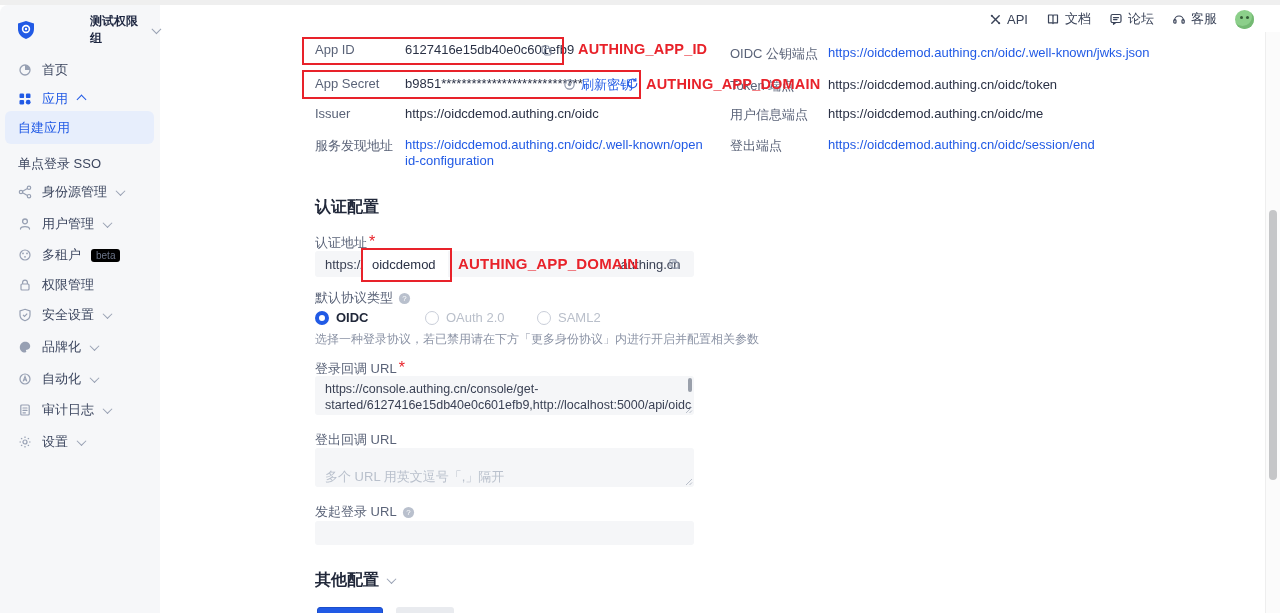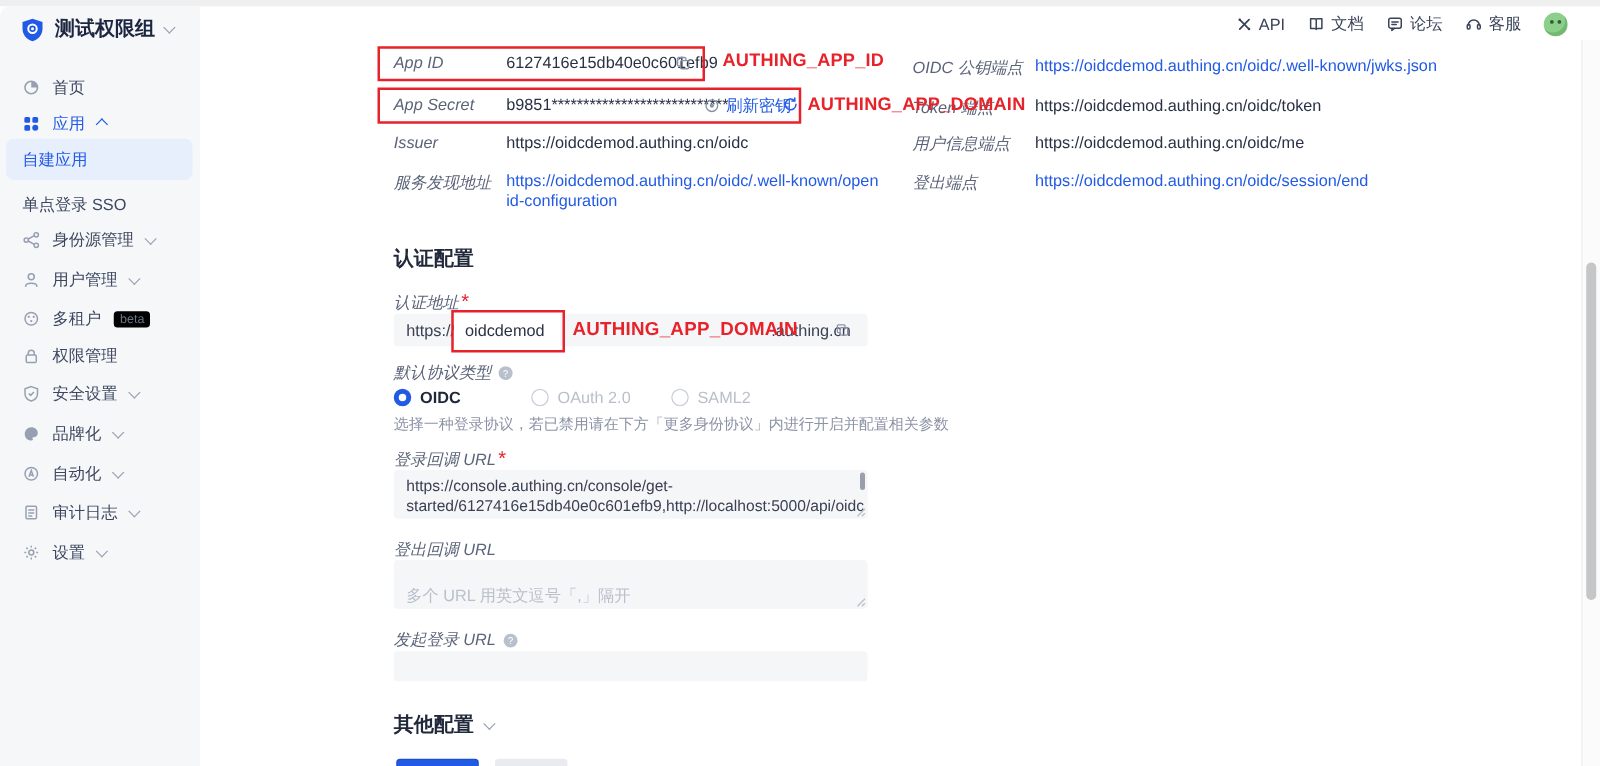--- a/index.html
+++ b/index.html
@@ -9,38 +9,38 @@
 
   
   .topbar{position:absolute;top:5px;right:26px;height:28px;display:flex;align-items:center;gap:18px;}
   .topbar .titem{display:flex;align-items:center;gap:5px;font-size:13px;color:#3a4358;cursor:pointer;}
   .avatar{width:19px;height:19px;border-radius:50%;background:#8ccf8a;position:relative;box-shadow:inset -2px -3px 0 #74b973;}
   .avatar:after{content:"";position:absolute;left:5px;top:6px;width:3px;height:3px;border-radius:50%;background:#355c36;box-shadow:6px 0 0 #355c36;}
 
   
   .sidebar{position:absolute;left:0;top:5px;width:160px;height:608px;background:#f6f7f9;border-top-left-radius:8px;}
   .logo-row{position:absolute;left:16px;top:8px;display:flex;align-items:center;gap:8px;}
-  .logo-text{font-size:16px;font-weight:bold;color:#1d2640;}
+  .logo-text{font-size:12px;font-weight:bold;color:#1d2640;margin-left:46px;}
   .sideitem{position:absolute;left:18px;display:flex;align-items:center;gap:10px;font-size:13px;color:#3c465f;height:20px;cursor:pointer;}
   .sideitem .lbl{white-space:nowrap;}
   .sideitem.active{color:#215ae5;}
   .subitem-bg{position:absolute;left:5px;top:106px;width:149px;height:33px;background:#e7eefc;border-radius:6px;}
   .subitem{position:absolute;left:18px;font-size:13px;cursor:pointer;}
   .subitem.selected{color:#215ae5;}
   .subitem.plain{color:#3c465f;}
   .beta-badge{background:#000000;color:#6b7488;font-size:10px;padding:1px 5px;border-radius:3px;}
 
   .chev{display:inline-block;width:6px;height:6px;border-right:1.4px solid #98a1b3;border-bottom:1.4px solid #98a1b3;}
   .chev.down{transform:rotate(45deg) translate(-1px,-1px);}
   .chev.up{transform:rotate(-135deg);}
   .chev.blue{border-color:#215ae5;}
 
   
   .abs{position:absolute;}
-  .flabel{font-size:13px;color:#5a6378;white-space:nowrap;font-style:italic;}
+  .flabel{font-size:13px;color:#5a6378;white-space:nowrap;}
   .fvalue{font-size:13px;color:#2a3145;white-space:nowrap;}
   .link{color:#215ae5;text-decoration:none;}
   .wraplink{font-size:13px;line-height:16px;width:300px;word-break:break-all;white-space:normal;}
   .section-title{font-size:16px;font-weight:bold;color:#21283a;}
   .redbox{position:absolute;border:2px solid #e8222a;pointer-events:none;}
   .redtext{position:absolute;color:#e8222a;font-weight:bold;font-size:14.5px;white-space:nowrap;letter-spacing:.2px;}
   .req{color:#e8222a;margin-left:2px;}
   .hint{font-size:12px;color:#8b93a5;}
   .graybox{background:#f5f6f8;border-radius:3px;}
   .ta-text{font-size:12.5px;line-height:16px;color:#3a4154;white-space:pre;}

